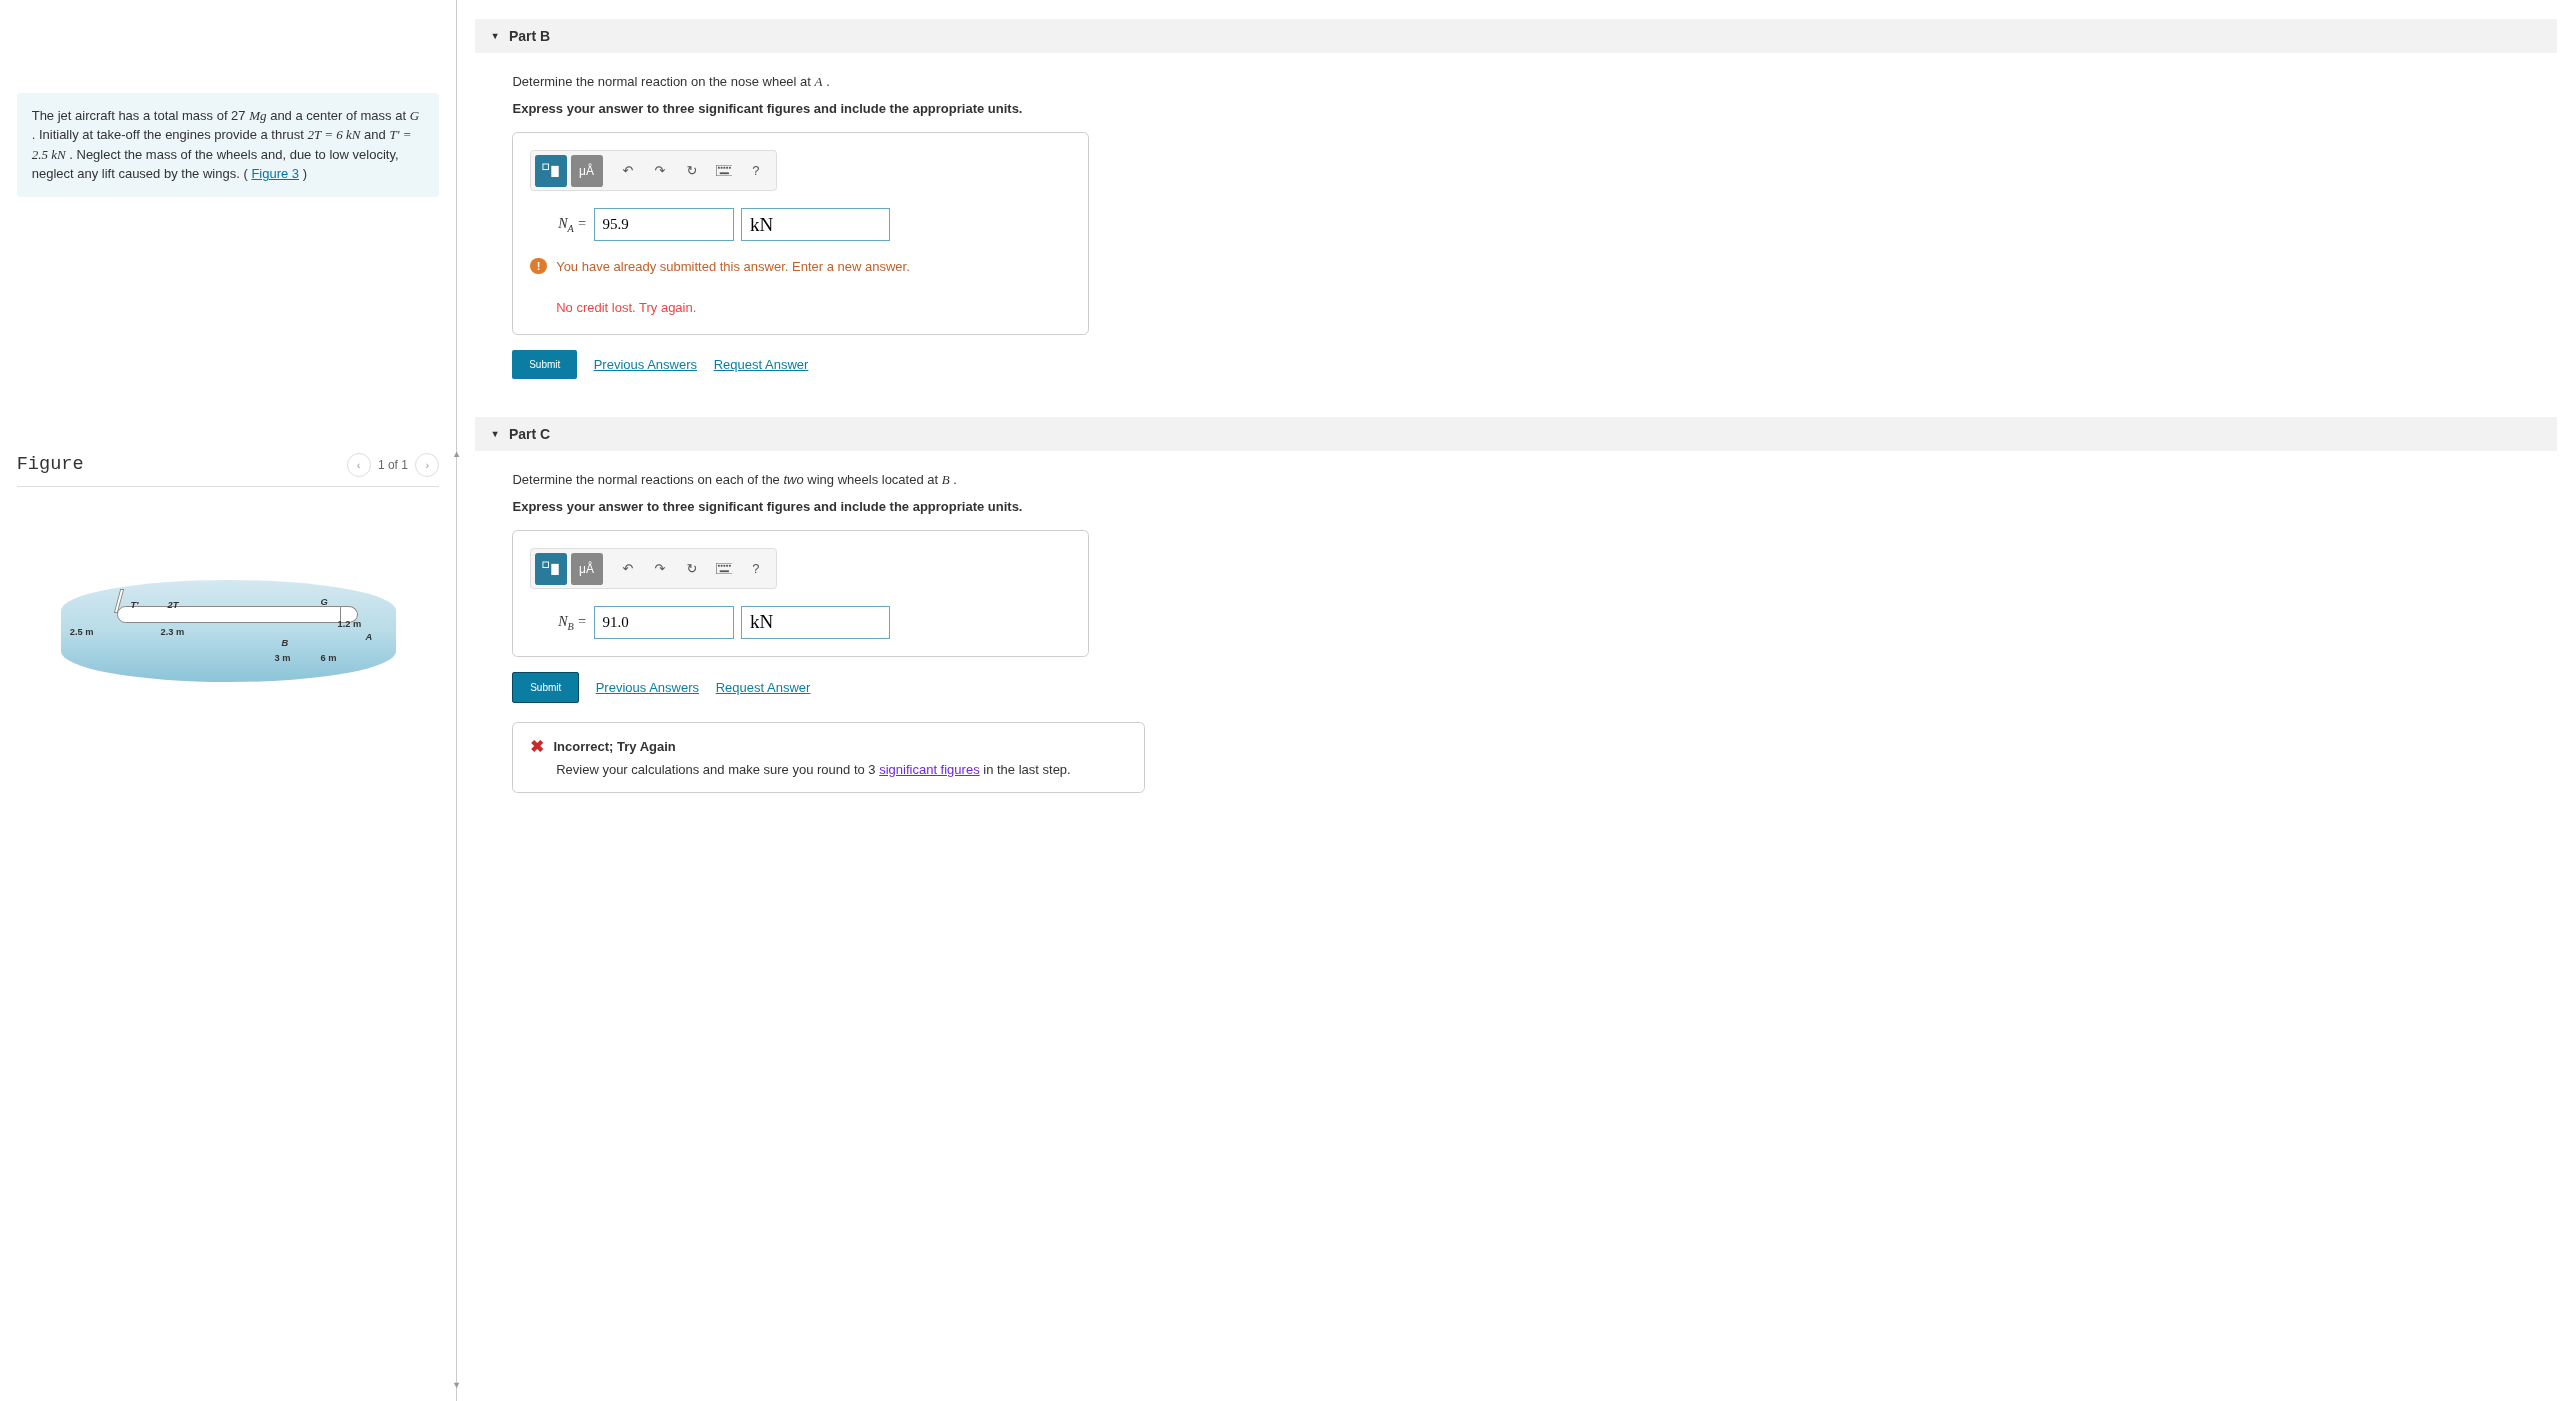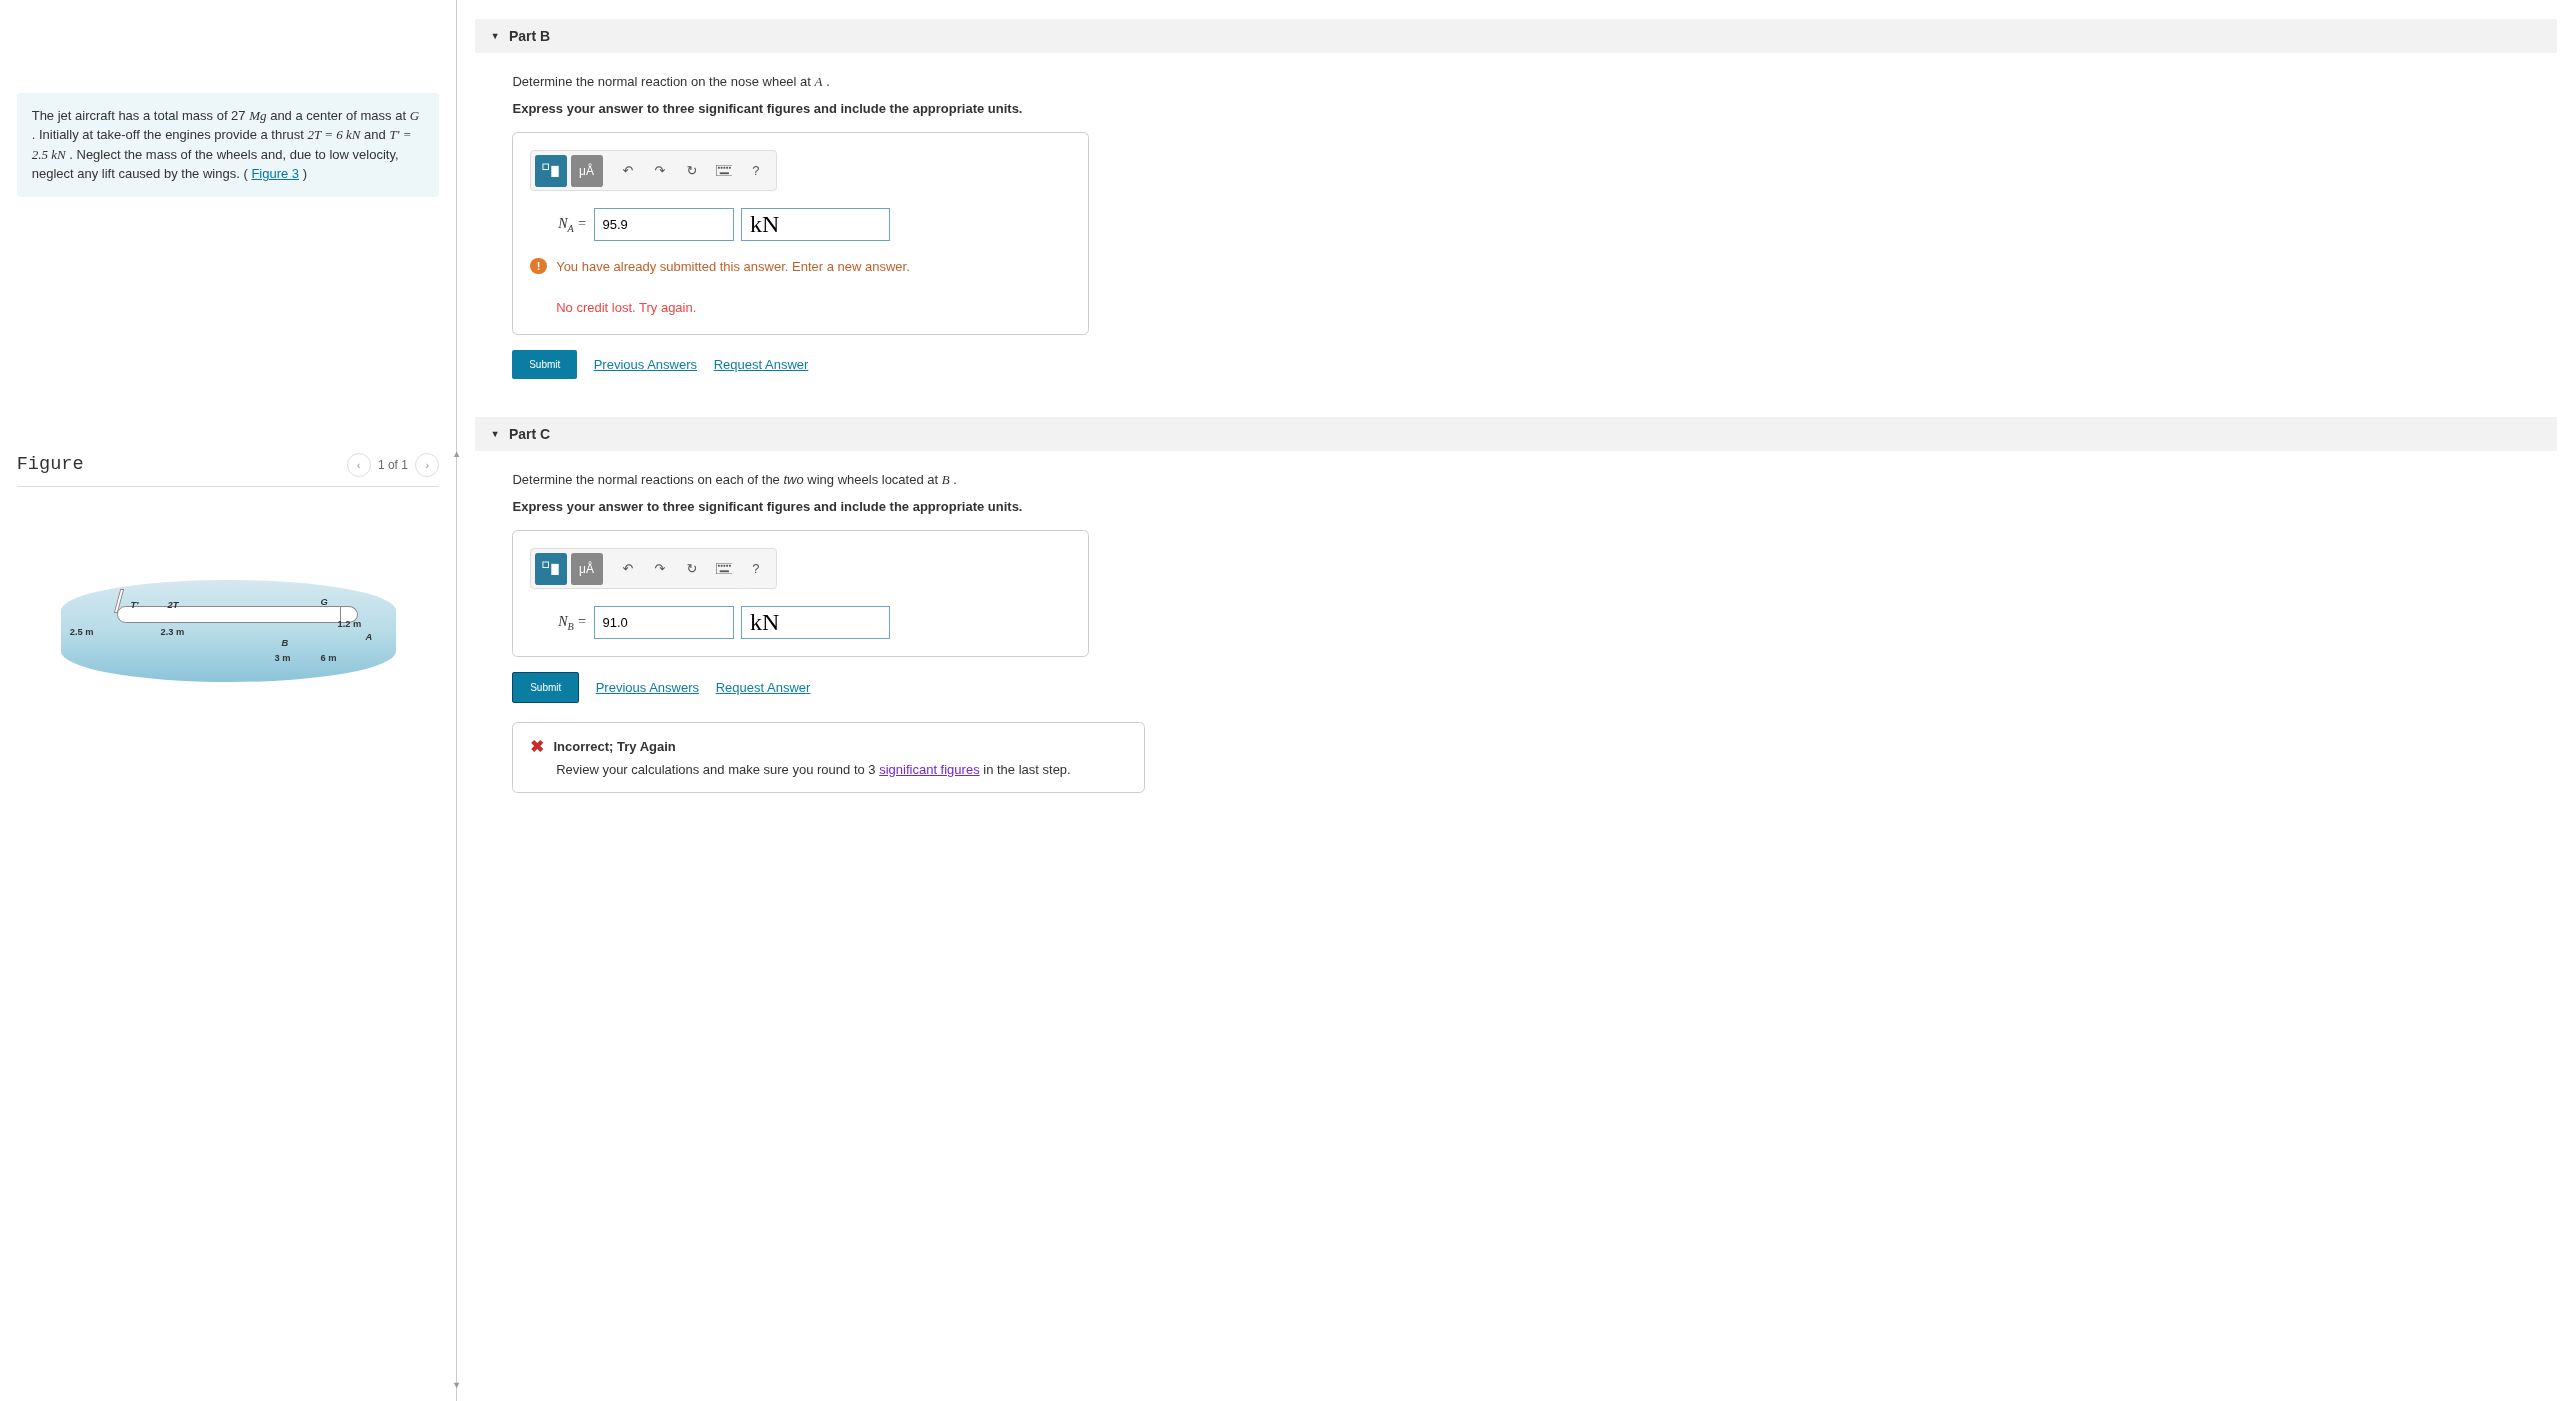--- a/index.html
+++ b/index.html
@@ -33,22 +33,22 @@
 .question-text .math-var { font-family: 'Times New Roman', serif; font-style: italic; }
 .instruction { font-weight: bold; margin-bottom: 16.7px; }
 .answer-box { border: 0.9px solid #ccc; border-radius: 5.6px; padding: 16.7px; max-width: 577px; }
 .toolbar { display: inline-flex; align-items: center; background: #f5f5f5; border: 0.9px solid #ddd; border-radius: 3.7px; padding: 3.7px; margin-bottom: 16.7px; }
 .tool-btn { width: 32px; height: 32px; display: flex; align-items: center; justify-content: center; cursor: pointer; font-size: 13px; color: #555; border-radius: 2.8px; }
 .tool-btn.templates { background: #2a7a9c; color: #fff; margin-right: 3.7px; }
 .tool-btn.units-btn { background: #888; color: #fff; margin-right: 9.3px; font-size: 12px; }
 .answer-row { display: flex; align-items: center; gap: 7.4px; }
 .answer-label { font-family: 'Times New Roman', serif; font-style: italic; font-size: 14px; margin-left: 28px; }
 .answer-label sub { font-size: 10.2px; font-style: italic; }
-.answer-input { border: 0.9px solid #6aa5c4; height: 33px; width: 140px; padding: 3.7px 7.4px; font-size: 13px; font-family: Liberation Sans, sans-serif; }
-.units-input { border: 0.9px solid #6aa5c4; height: 33px; width: 149px; padding: 3.7px 7.4px; font-size: 24px; font-family: 'Times New Roman', serif; }
+.answer-input { border: 0.9px solid #6aa5c4; height: 33px; width: 140px; padding: 3.7px 7.4px; font-size: 15px; font-family: Liberation Serif, serif; }
+.units-input { border: 0.9px solid #6aa5c4; height: 33px; width: 149px; padding: 3.7px 7.4px; font-size: 19px; font-family: 'Times New Roman', serif; }
 .feedback-row { display: flex; gap: 9.3px; margin-top: 16.7px; align-items: flex-start; }
 .feedback-icon { width: 16.7px; height: 16.7px; border-radius: 50%; background: #e07b2e; color: #fff; display: flex; align-items: center; justify-content: center; font-size: 11px; font-weight: bold; flex-shrink: 0; }
 .feedback-text { color: #c0612a; line-height: 1.4; }
 .feedback-text .line2 { color: #ef4444; margin-top: 23px; }
 .action-row { display: flex; align-items: center; gap: 16.7px; margin-top: 15px; }
 .submit-btn { background: #0b7da3; color: #fff; border: none; padding: 9.3px 16.7px; font-size: 10px; cursor: pointer; border-radius: 1.9px; }
 .submit-btn.outlined { background: #0b7da3; border: 1.9px solid #064a5f; }
 .link { color: #0b7da3; text-decoration: underline; cursor: pointer; font-size: 13px; }
 .incorrect-box { border: 0.9px solid #ccc; border-radius: 5.6px; padding: 13px 16.7px; max-width: 633px; margin-top: 18.6px; }
 .incorrect-header { display: flex; align-items: center; gap: 9.3px; }

